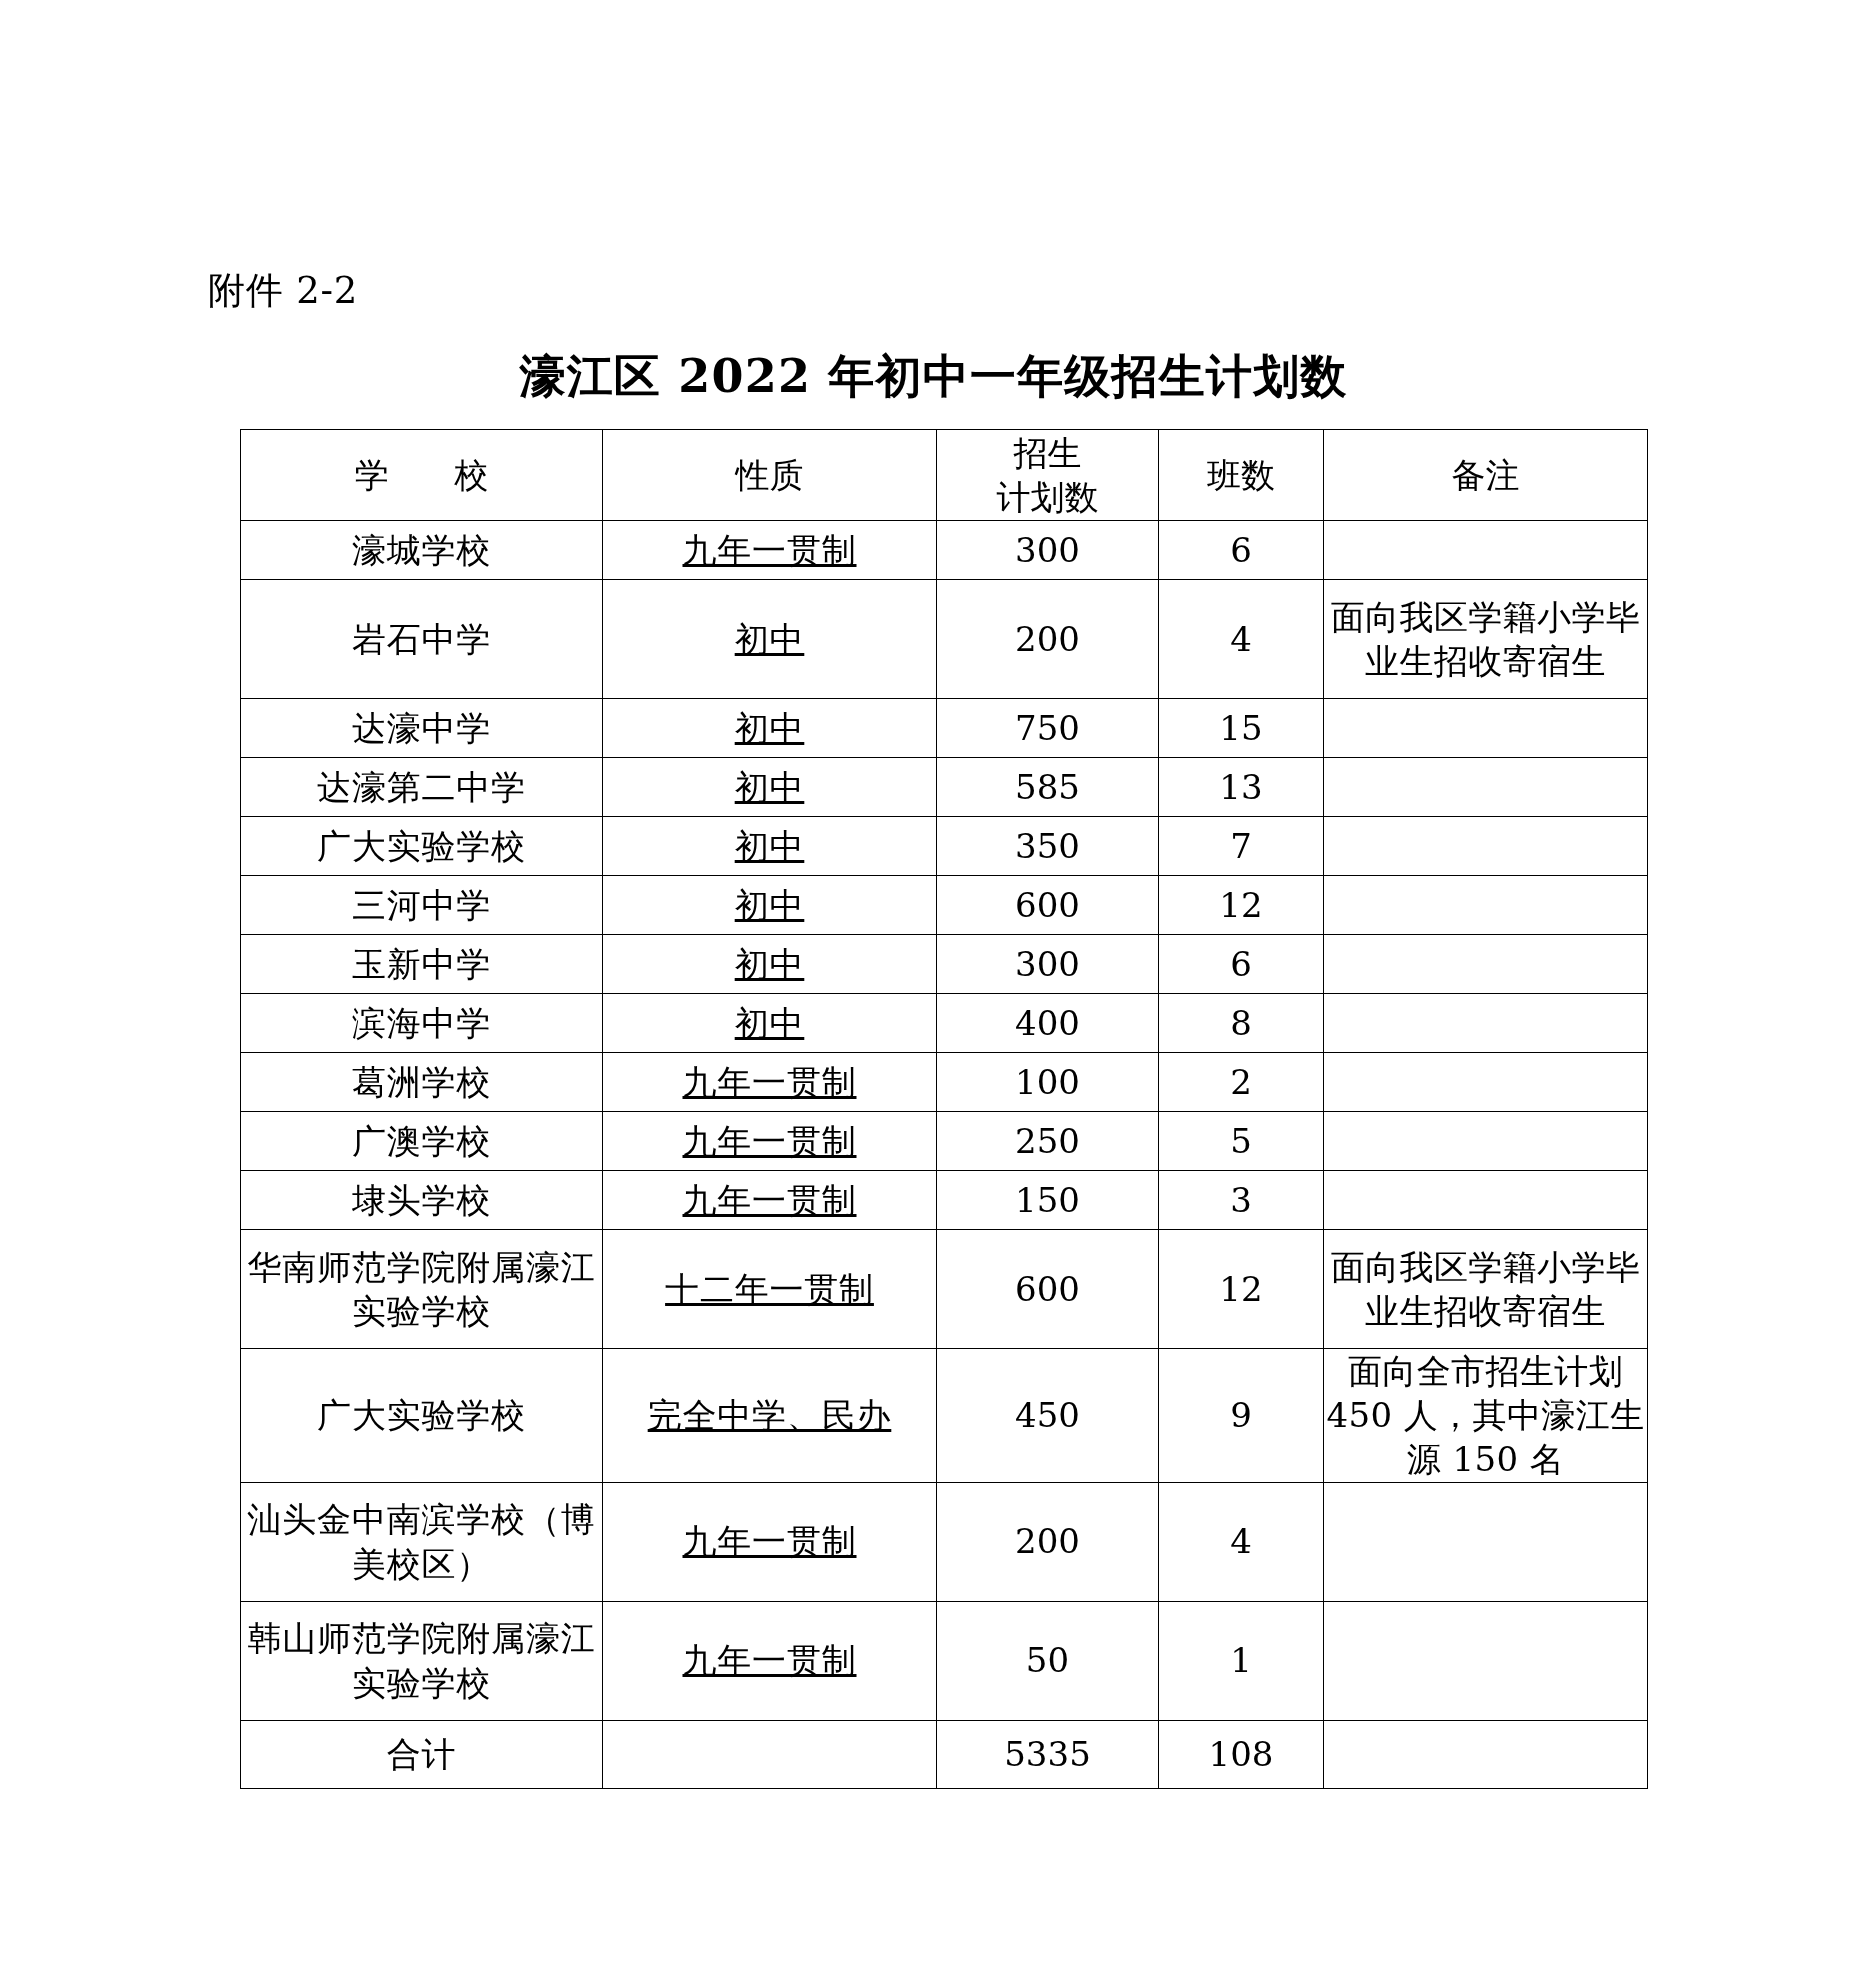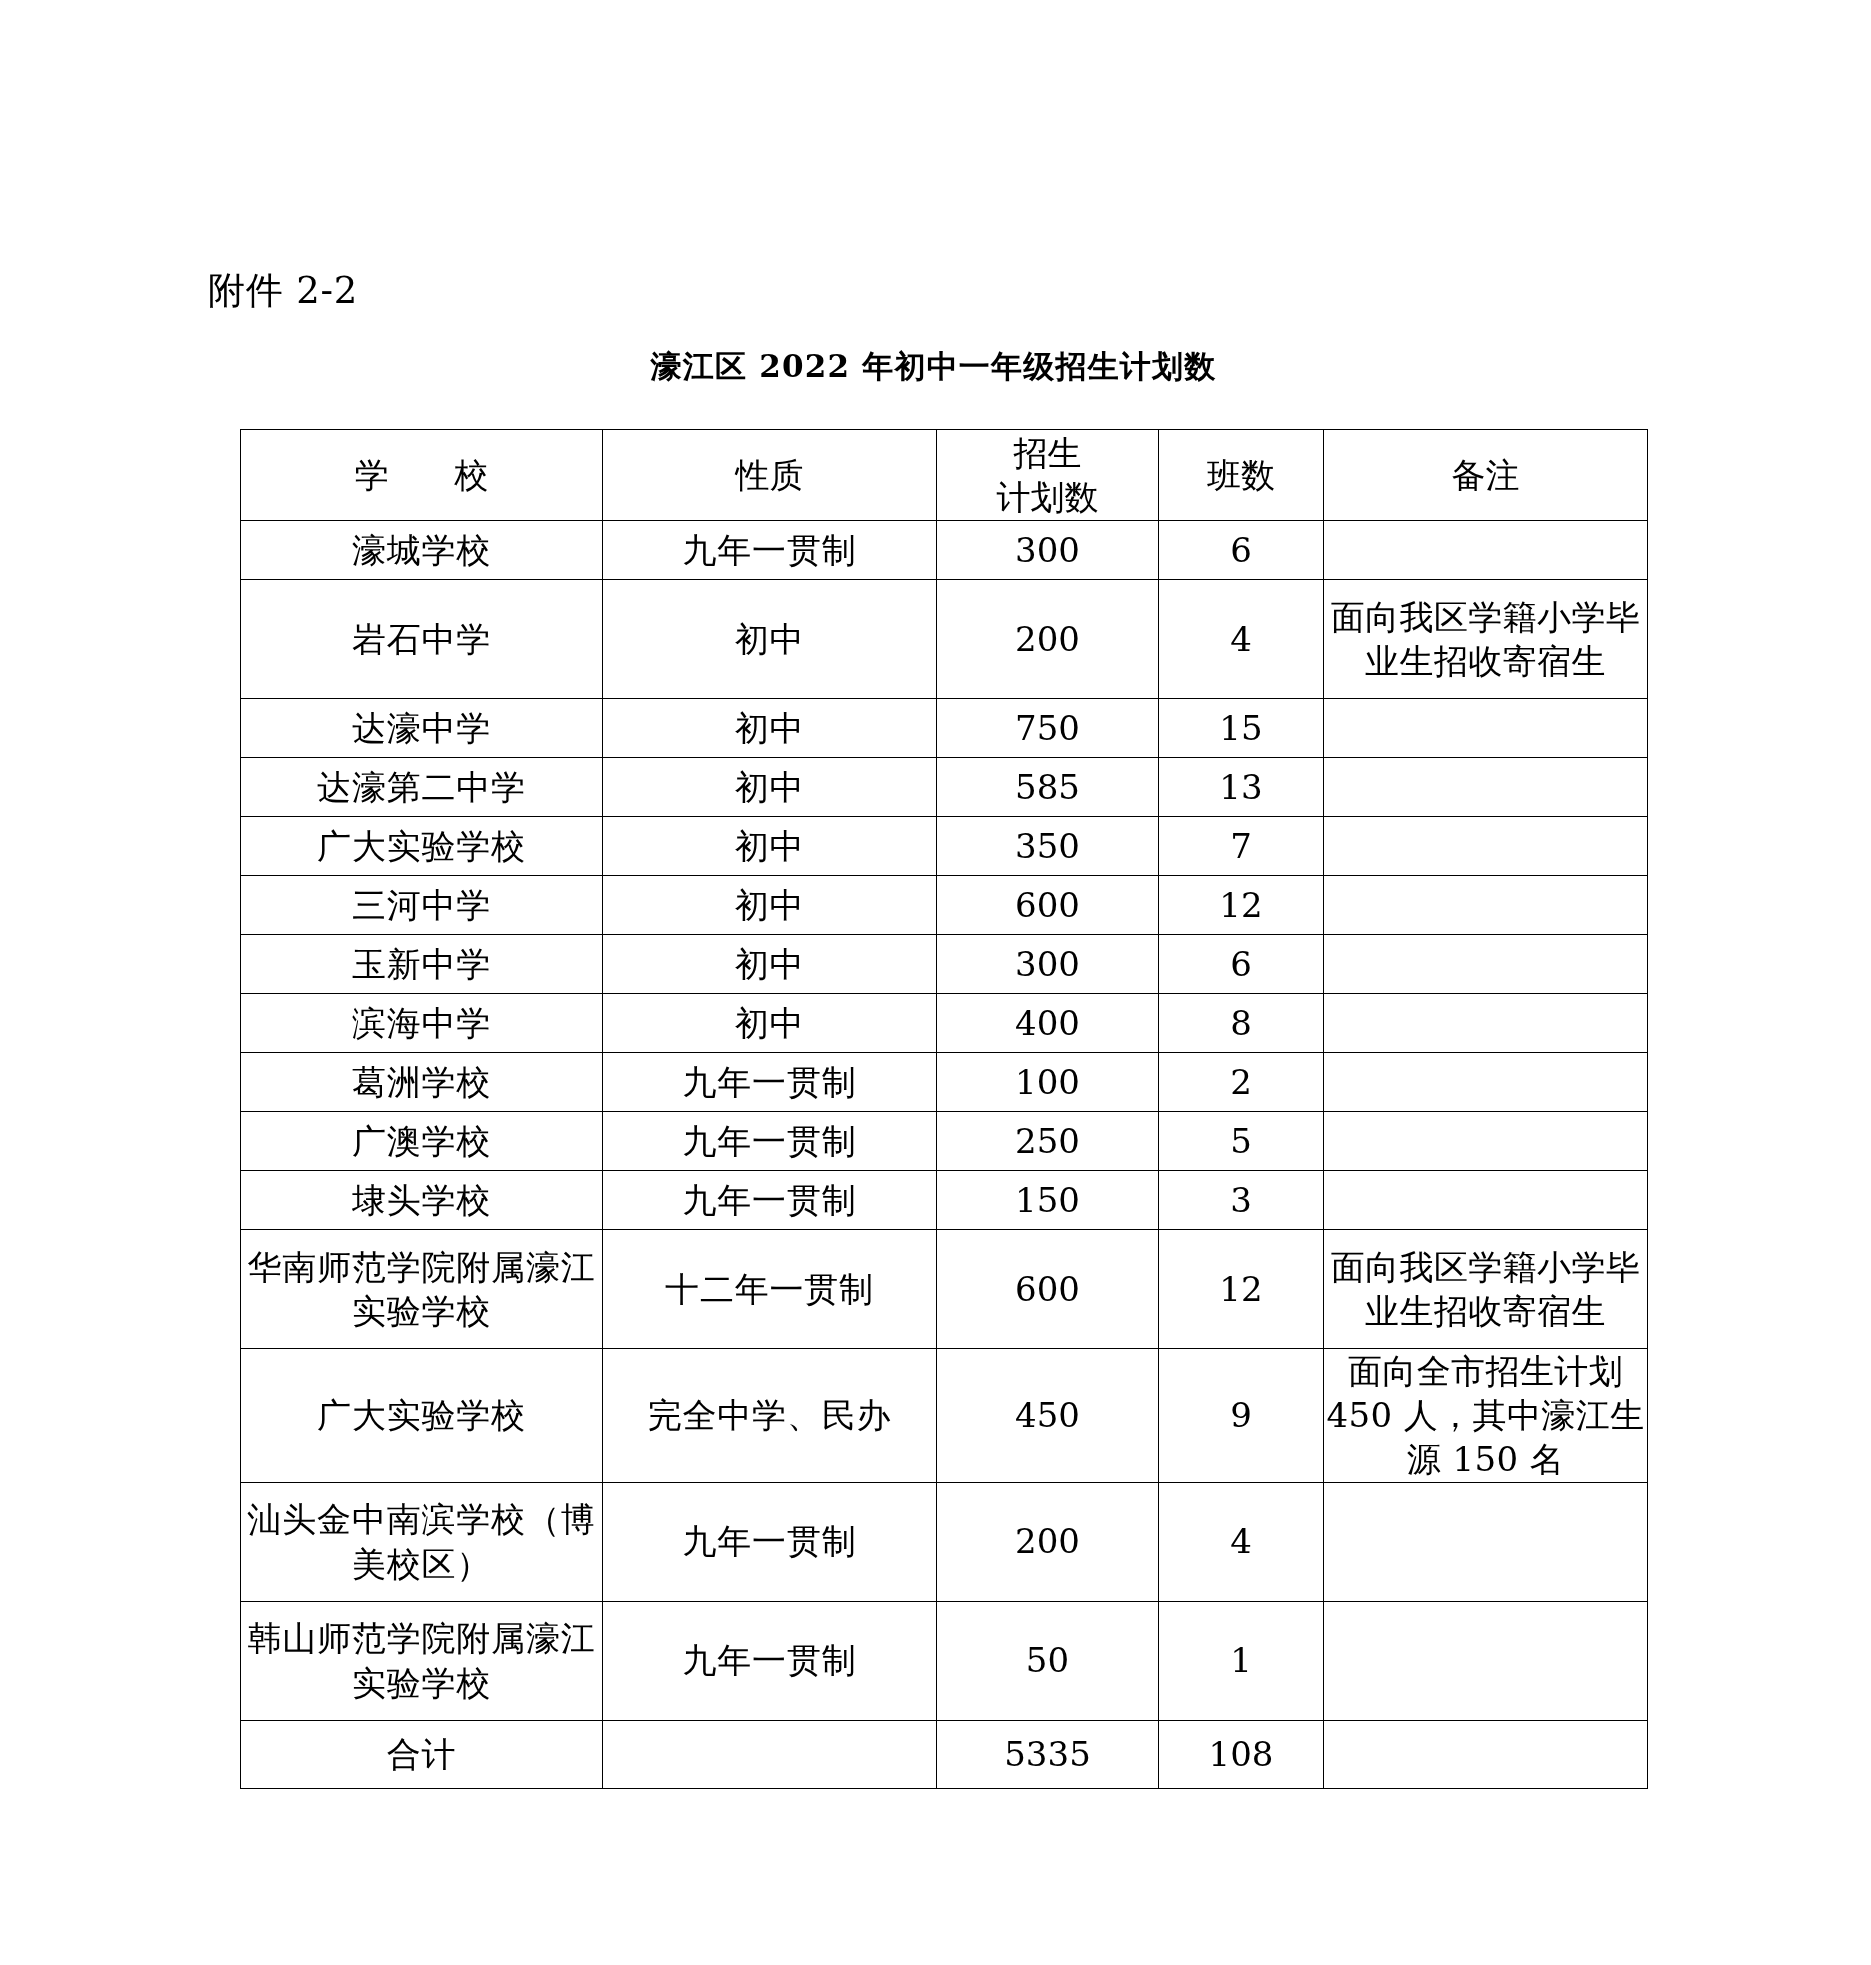--- a/index.html
+++ b/index.html
@@ -36,21 +36,21 @@
     font-family: "DejaVu Serif", "Liberation Serif", serif;
   }
 
   
   .doc-title {
     position: absolute;
     left: 230px;
     top: 346px;
     width: 1407px;
     text-align: center;
-    font-size: 31px;
+    font-size: 46px;
     font-weight: bold;
     letter-spacing: 1.2px;
     white-space: nowrap;
     font-family: "DejaVu Serif", "Liberation Serif", serif;
   }
 
   
   .tbl-wrap {
     position: absolute;
     left: 240px;
@@ -81,21 +81,21 @@
   .c-class   { width: 165px; }
   .c-remark  { width: 324px; }
 
   .hdr-school { letter-spacing: 15.7px; text-indent: 15.7px; }
   .hdr-twoline { line-height: 1.15; font-size: 31px; }
   .row-tall td { height: 118px; }
   .row-mid  td { height: 67px; margin-top: 11px; }
   .row-std  td { height: 58px; }
 
   .school-name { padding: 10.2px 10.2px; letter-spacing: 0.8px; }
-  .nature-cell { letter-spacing: 0.8px; }
+  .nature-cell { letter-spacing: 0.8px; text-decoration: underline; }
   .num-cell    { font-size: 35px; }
   .remark-cell {
     font-size: 28px;
     text-align: left;
     padding: 7.9px 8.6px;
     line-height: 1.42;
     letter-spacing: 0.4px;
   }
   .blank-cell { }
 </style>

